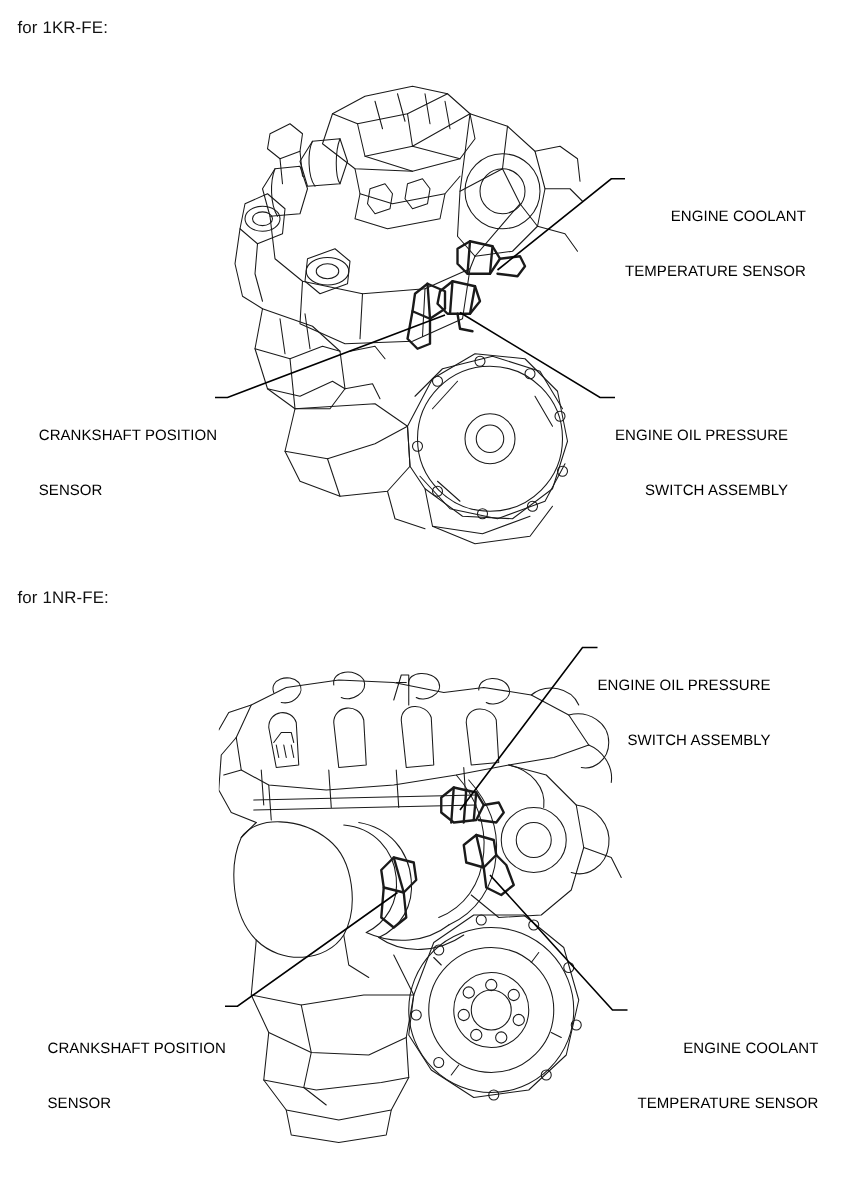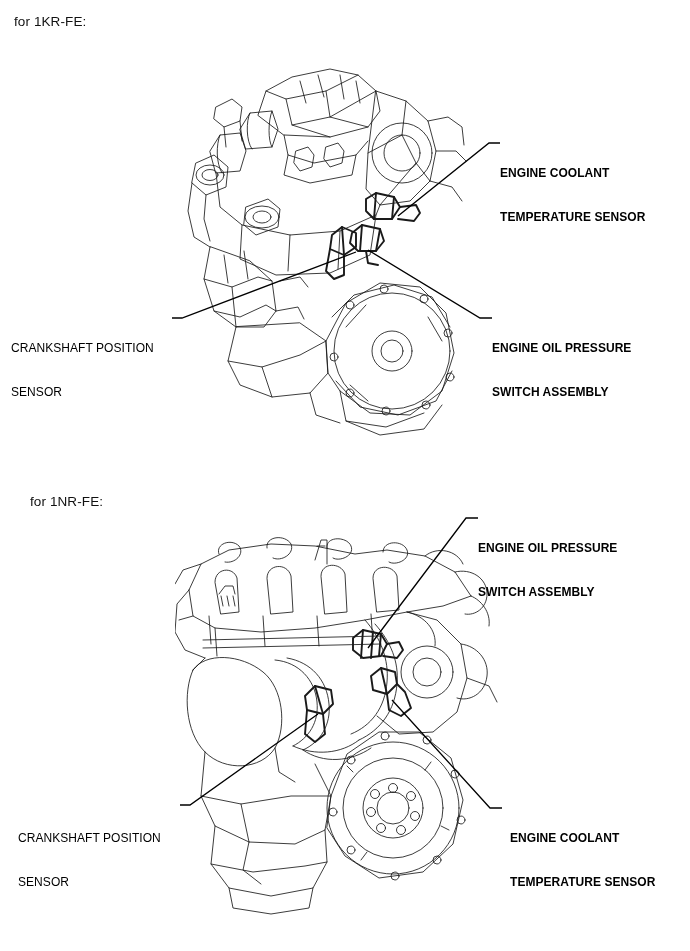--- a/index.html
+++ b/index.html
@@ -5,22 +5,22 @@
   html,body{margin:0;padding:0;background:#ffffff;}
   body{width:690px;height:951px;position:relative;overflow:hidden;
        font-family:"Liberation Sans",sans-serif;color:#000;}
   .page{position:absolute;inset:0;padding-left:44px;}
 
   .section-heading{position:absolute;font-size:13.5px;letter-spacing:.1px;
                    white-space:nowrap;color:#111;}
 
   .callout{position:absolute;font-size:12px;line-height:14.5px;
            letter-spacing:.05px;white-space:pre;color:#000;}
-  .callout.right{text-align:left;font-weight:bold;}
-  .callout.left{text-align:left;}
+  .callout.right{text-align:right;}
+  .callout.left{text-align:left;margin-left:20px;}
 
   .fig{position:absolute;}
   .fig svg{display:block;}
 
   .leaders{position:absolute;inset:0;pointer-events:none;}
 </style>
 </head>
 <body>
 
 <div class="page">
@@ -164,21 +164,21 @@
   <div class="callout right" style="left:492px;top:312px;">
     <div>ENGINE OIL PRESSURE</div>
     <div>SWITCH ASSEMBLY</div>
   </div>
 
   <div class="callout left" style="left:11px;top:312px;">
     <div>CRANKSHAFT POSITION</div>
     <div>SENSOR</div>
   </div>
 
-  <div class="section-heading" style="left:30px;top:470px;margin-top:24px;">for 1NR-FE:</div>
+  <div class="section-heading" style="left:14px;top:470px;">for 1NR-FE:</div>
 
   <div class="fig" style="left:175px;top:520px;">
     <svg width="330" height="400" viewBox="0 0 330 400" fill="none" stroke="#1a1a1a" stroke-width="0.85" stroke-linejoin="round" stroke-linecap="round">
 
       <path d="M14 70 L26 44 L54 30 L96 24 L140 26 L180 34 L212 30 L250 36 L280 52 L296 76"></path>
       <path d="M14 70 L18 96 L40 108 L86 112 L140 108 L190 100 L232 92 L268 86 L296 76"></path>
 
       <path d="M44 34 C40 24 56 18 64 26 C70 34 60 44 50 42"></path>
       <path d="M92 28 C90 16 110 14 116 24 C120 34 106 42 98 38"></path>
       <path d="M152 28 C150 16 172 16 176 26 C180 36 164 42 158 38"></path>

